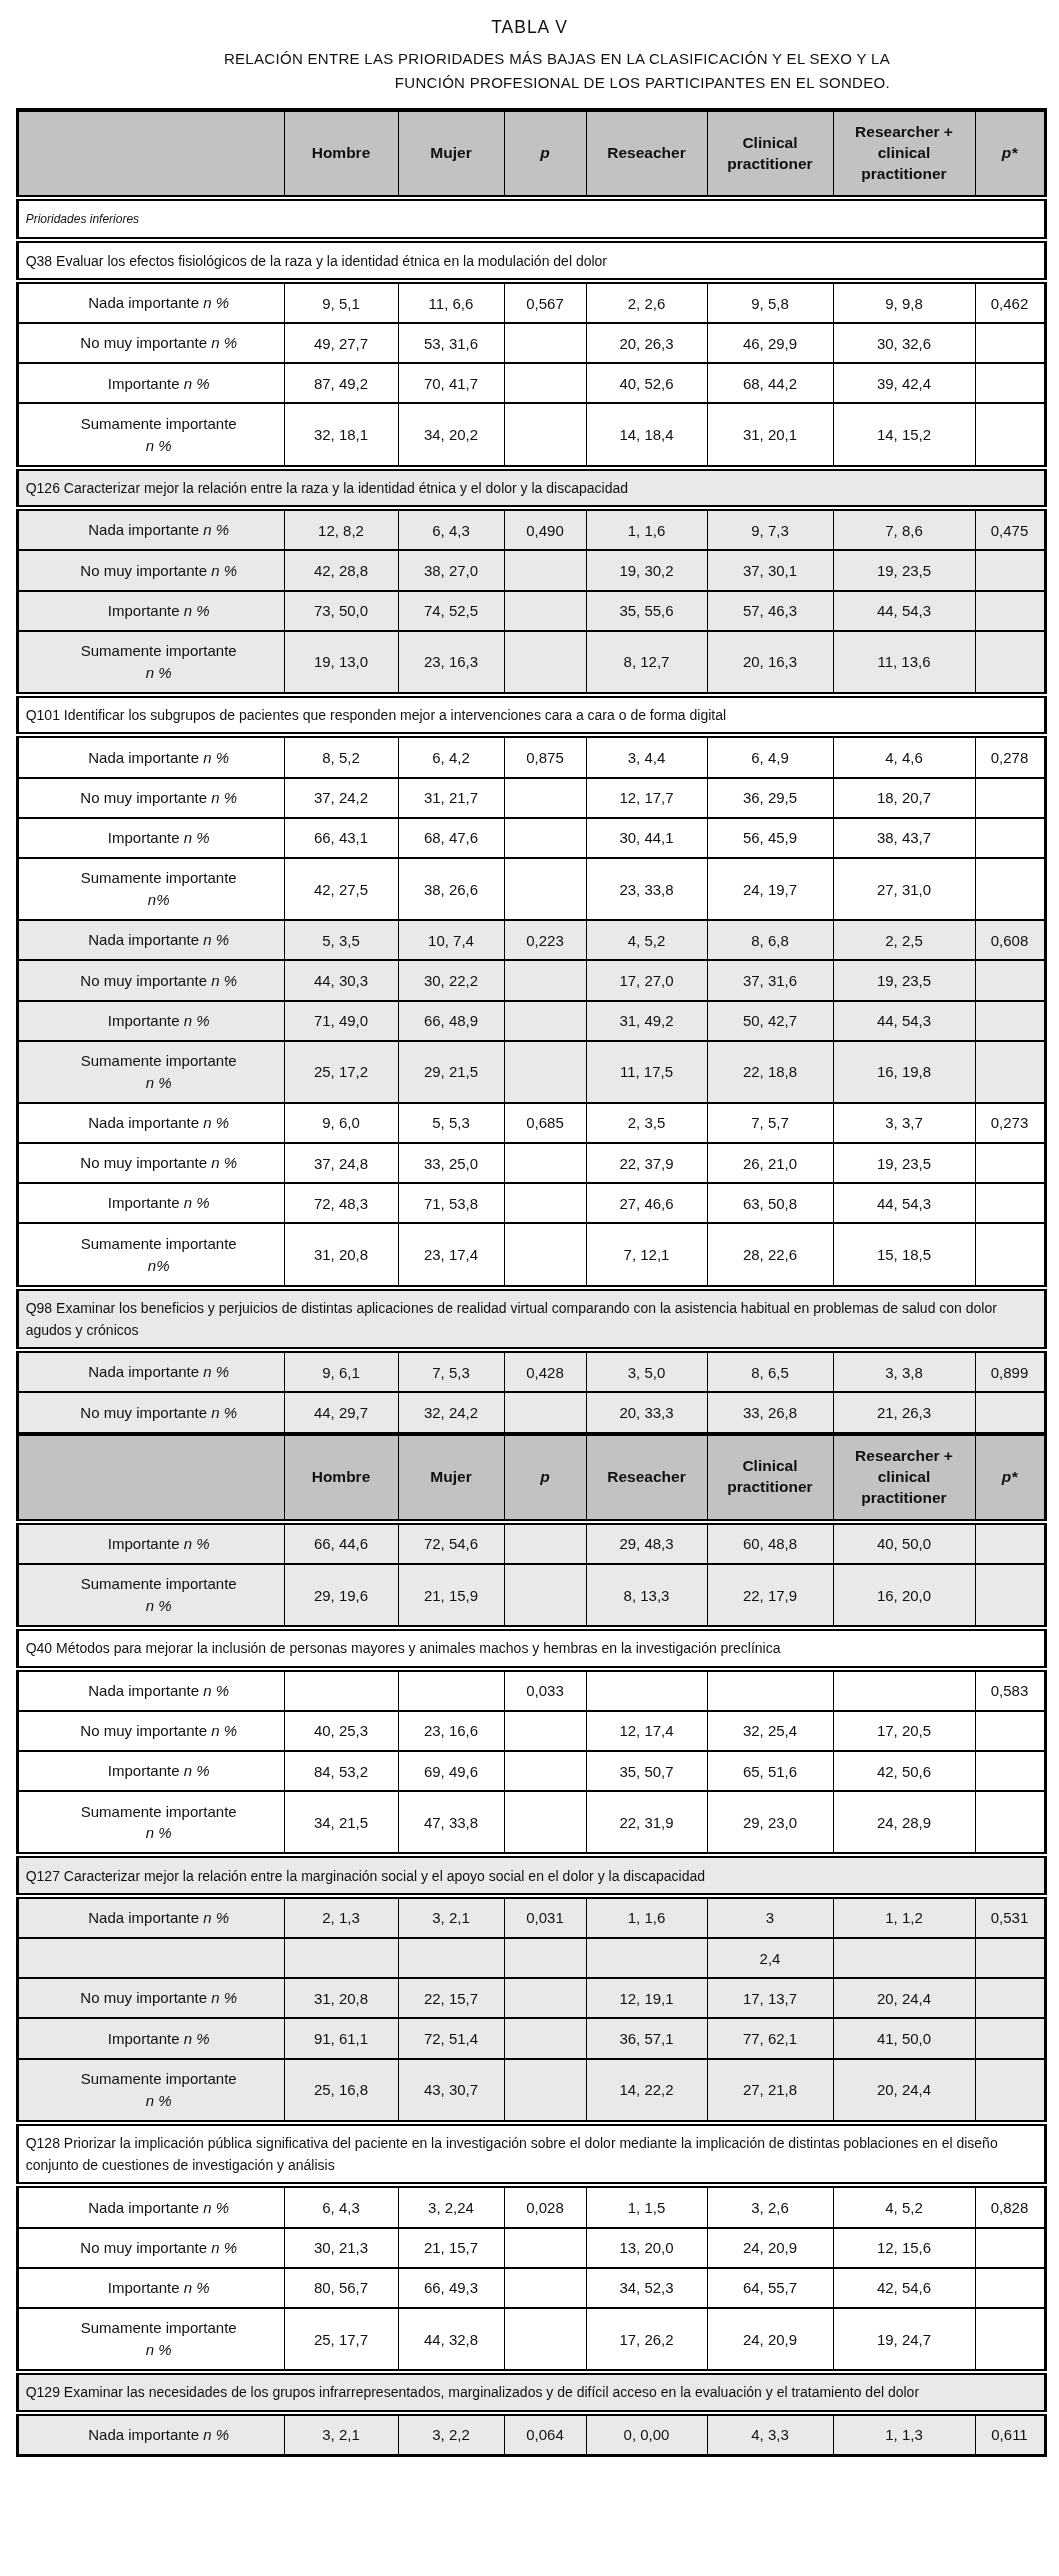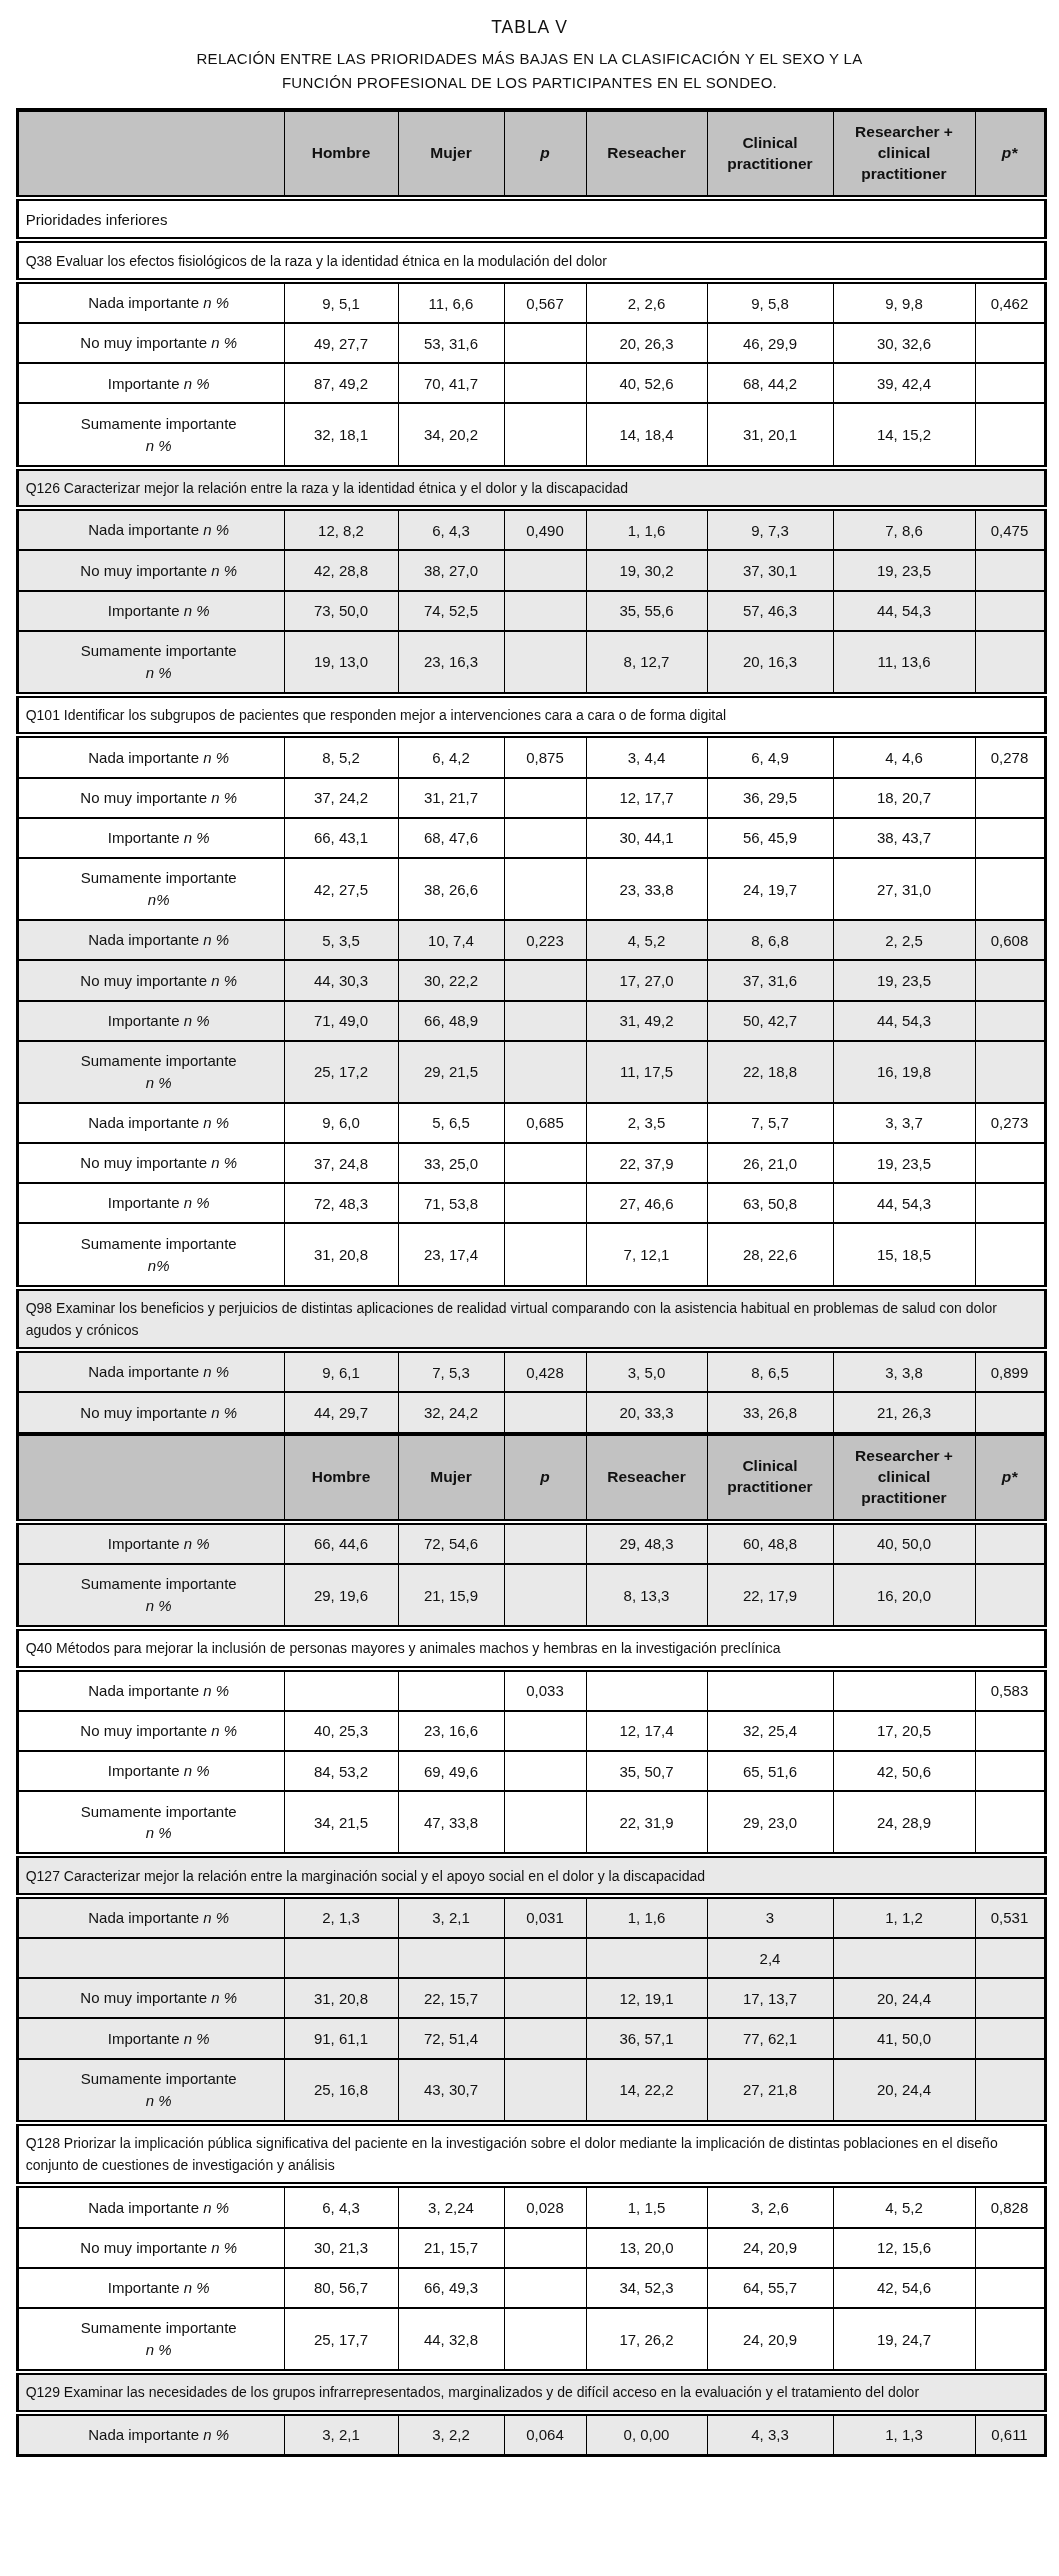--- a/index.html
+++ b/index.html
@@ -19,21 +19,21 @@
   }
   .page{padding:13.4px 15.5px 36px 15.5px;}
   .title{
     text-align:center;
     font-size:17.5px;
     font-weight:normal;
     letter-spacing:1px;
     margin:4.1px auto 8.2px auto;
   }
   .subtitle{
-    text-align:center;
+    text-align:right;
     font-size:15px;
     line-height:1.6;
     letter-spacing:0.3px;
     max-width:721px;
     margin:0 auto 13.4px auto;
   }
   table.main{
     border-collapse:collapse;
     table-layout:fixed;
     width:1028px;
@@ -51,21 +51,22 @@
     font-size:15.5px;
     line-height:1.35;
     height:77px;
     text-align:center;
     padding:3.1px 3.1px;
     border-top:4.6px solid var(--border);
     border-bottom:6.2px double var(--border);
   }
   tr.r-header th.italic{font-style:italic;}
   tr.r-intro td{
-    font-size:15px;
+    font-style:italic;
+    font-size:12px;
     height:30px;
     padding:3.1px 7.2px;
     border-top:6.2px double var(--border);
     border-bottom:6.2px double var(--border);
     margin-top:32px;
   }
   tr.r-question td{
     font-size:14px;
     line-height:1.58;
     text-align:left;
@@ -286,21 +287,21 @@
           <td class="val">29, 21,5</td>
           <td class="val"></td>
           <td class="val">11, 17,5</td>
           <td class="val">22, 18,8</td>
           <td class="val">16, 19,8</td>
           <td class="val"></td>
         </tr>
         <tr class="r-data">
           <td class="label"><span>Nada importante</span> <span class="suffix">n %</span></td>
           <td class="val">9, 6,0</td>
-          <td class="val">5, 6,5</td>
+          <td class="val">5, 5,3</td>
           <td class="val">0,685</td>
           <td class="val">2, 3,5</td>
           <td class="val">7, 5,7</td>
           <td class="val">3, 3,7</td>
           <td class="val">0,273</td>
         </tr>
         <tr class="r-data">
           <td class="label"><span>No muy importante</span> <span class="suffix">n %</span></td>
           <td class="val">37, 24,8</td>
           <td class="val">33, 25,0</td>

